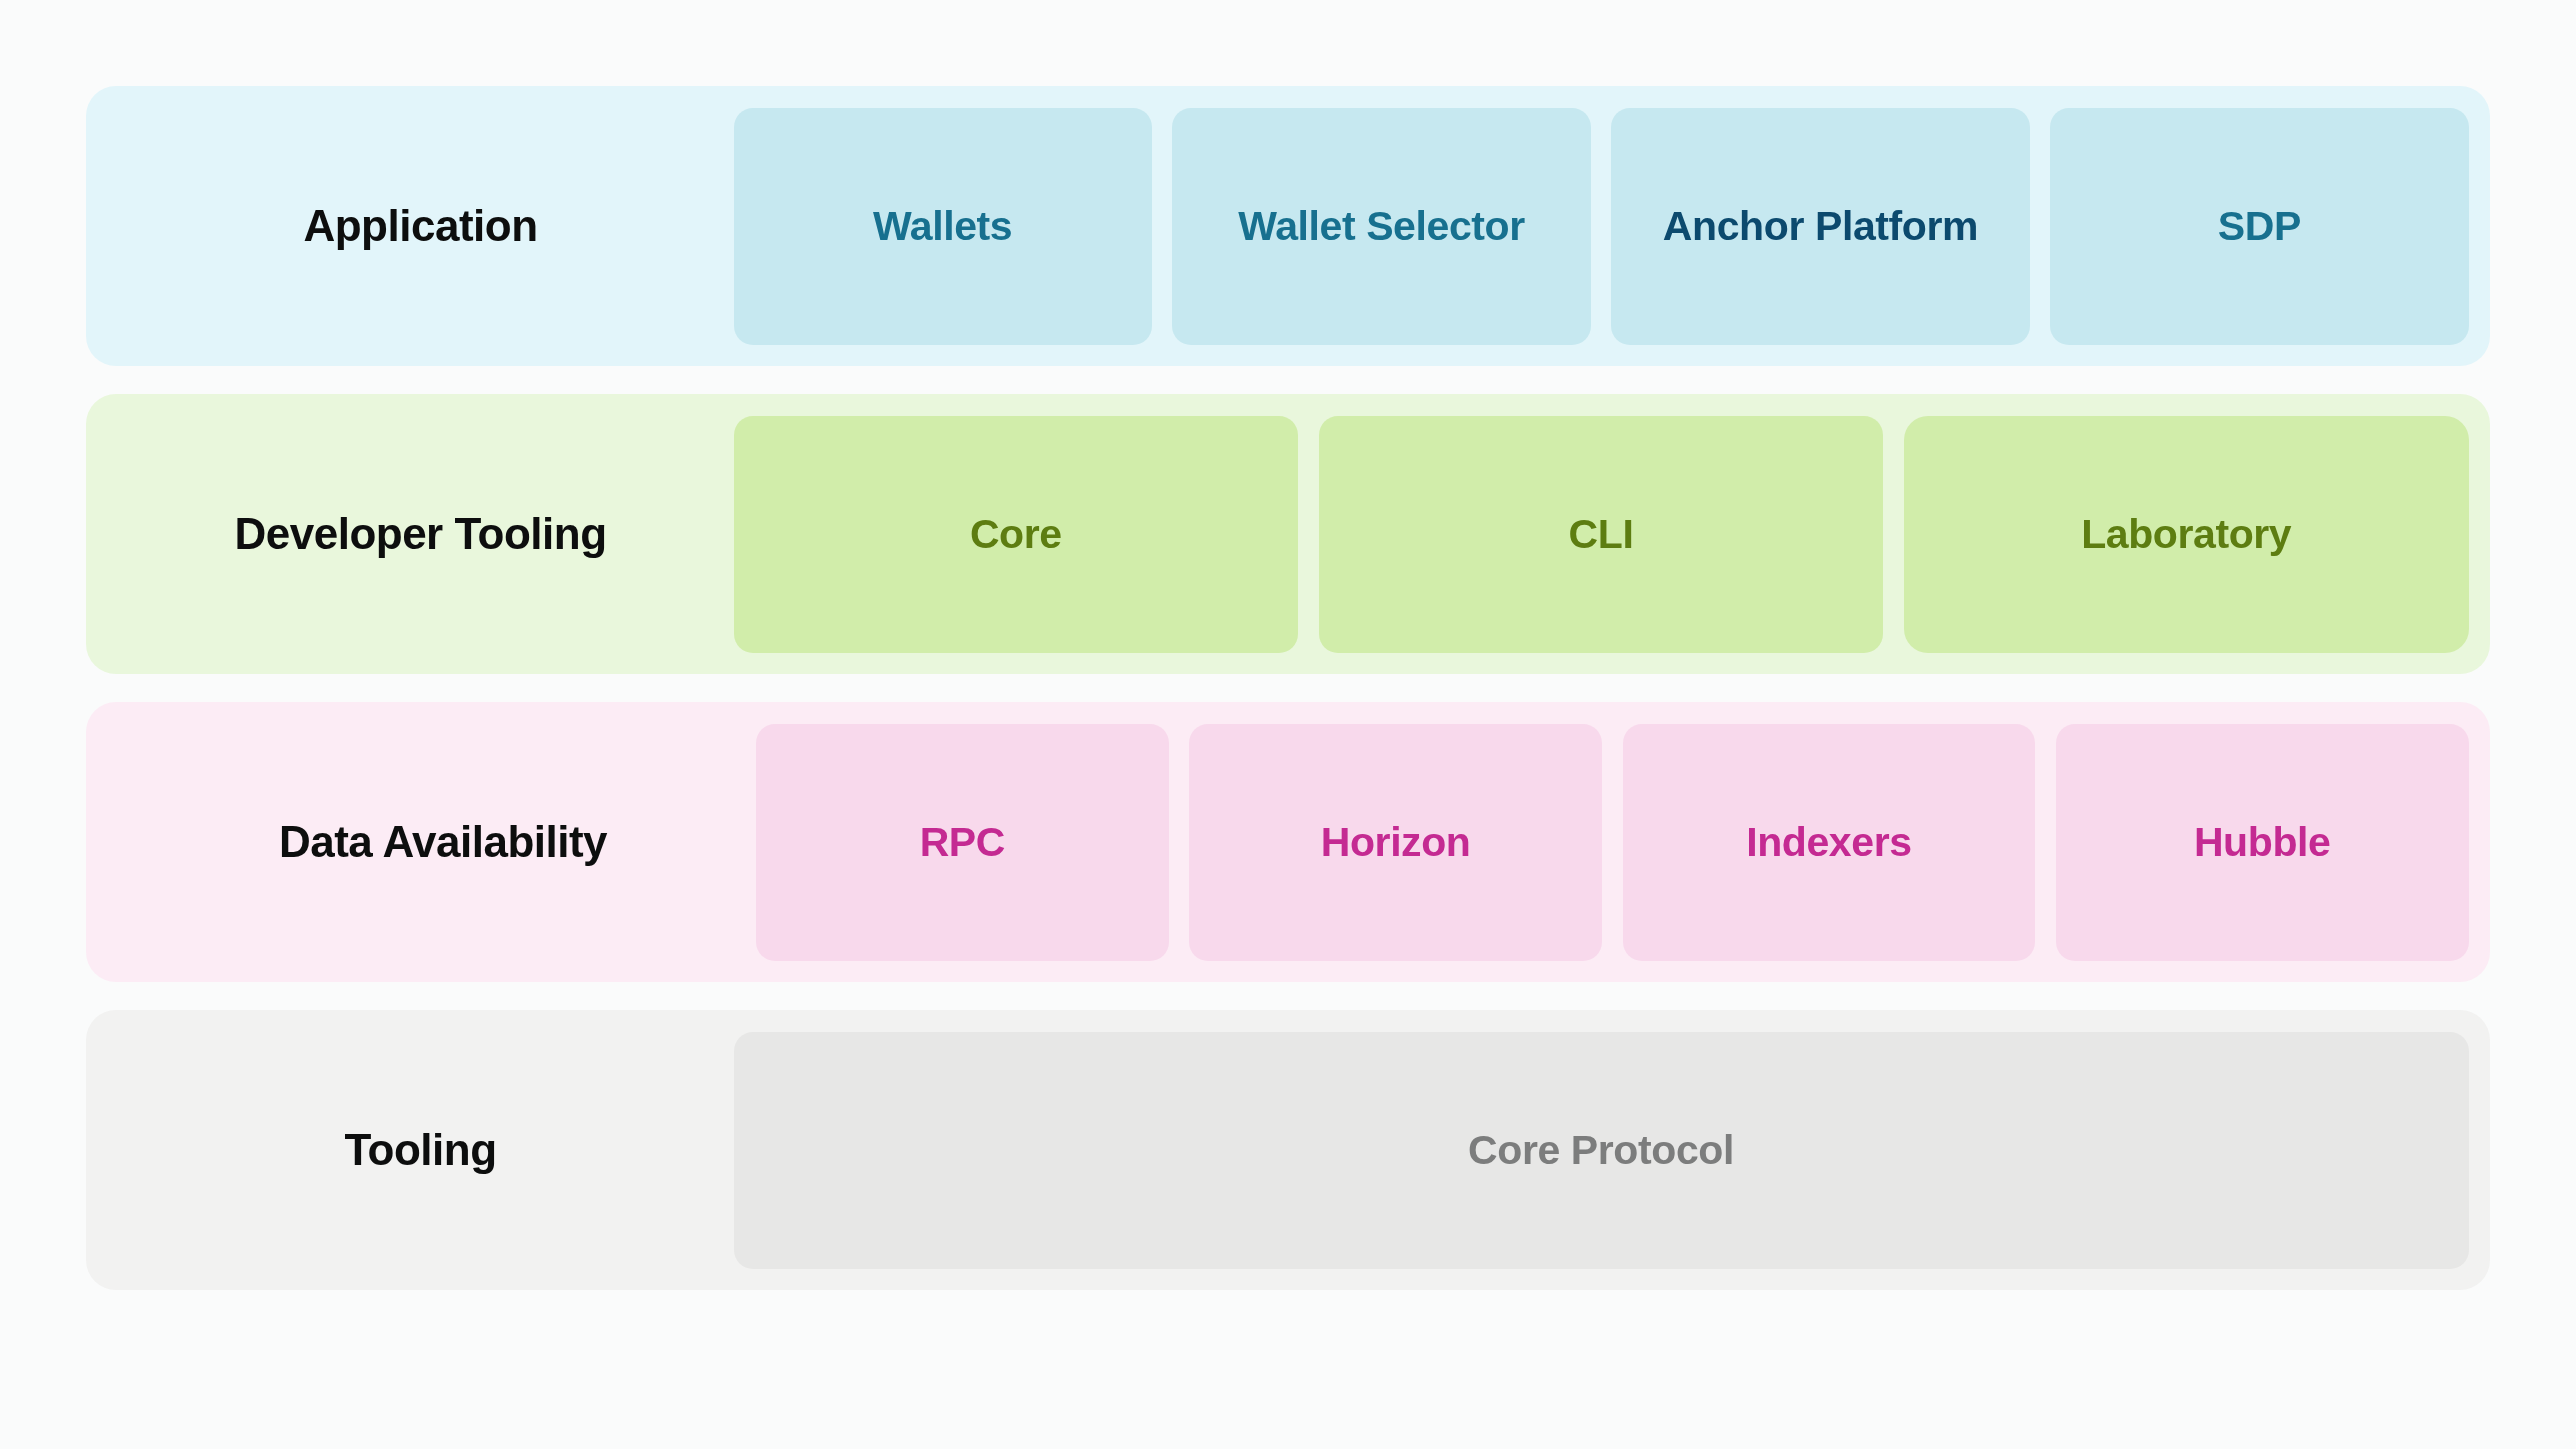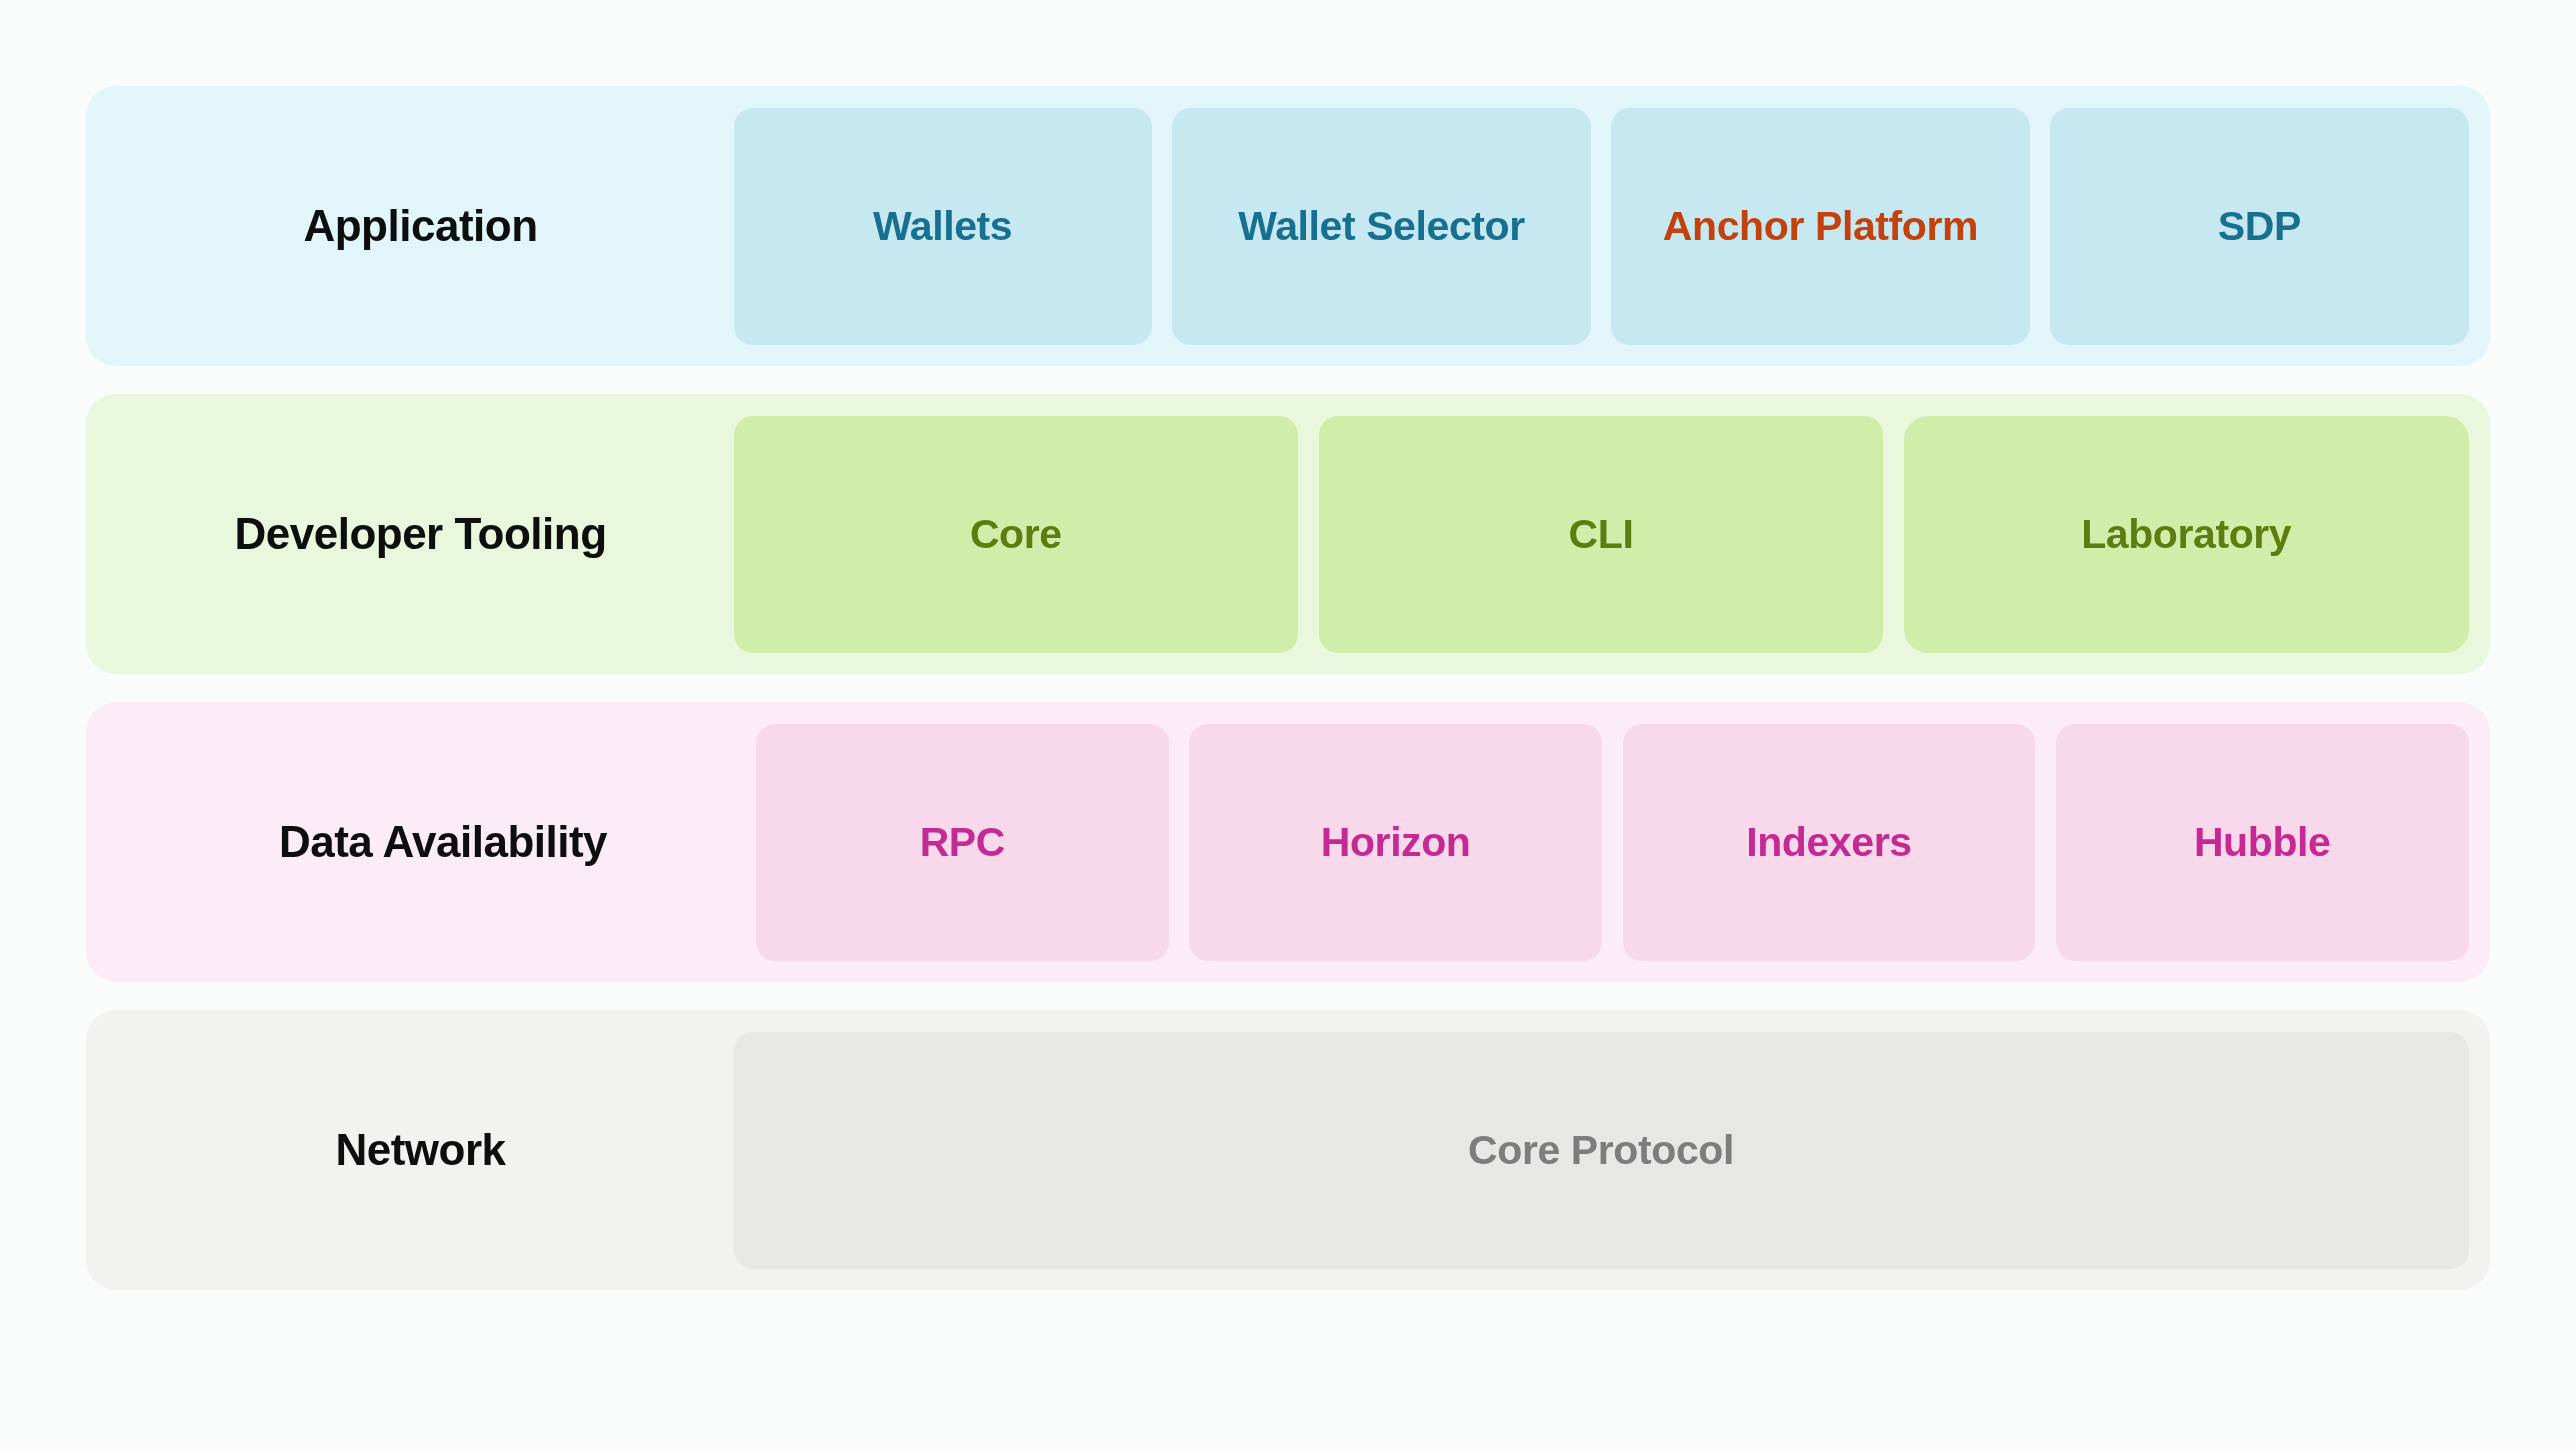--- a/index.html
+++ b/index.html
@@ -64,21 +64,21 @@
 <body style="background: rgb(250, 251, 251);">
 
 <div class="canvas">
   <div class="stack">
 
     <section class="layer-row" style="background: rgb(226, 245, 250);">
       <div class="row-label">Application</div>
       <div class="chips">
         <div class="chip" style="background: rgb(198, 232, 240); color: rgb(23, 112, 143);">Wallets</div>
         <div class="chip" style="background: rgb(198, 232, 240); color: rgb(23, 112, 143);">Wallet Selector</div>
-        <div class="chip" style="background: rgb(198, 232, 240); color: #c2410c;">Anchor Platform</div>
+        <div class="chip" style="background: rgb(198, 232, 240); color: #0c4a6e;">Anchor Platform</div>
         <div class="chip" style="background: rgb(198, 232, 240); color: rgb(23, 112, 143);">SDP</div>
       </div>
     </section>
 
     <section class="layer-row" style="background: rgb(233, 247, 220);">
       <div class="row-label">Developer Tooling</div>
       <div class="chips">
         <div class="chip" style="background: rgb(209, 237, 170); color: rgb(93, 125, 17);">Core</div>
         <div class="chip" style="background: rgb(209, 237, 170); color: rgb(93, 125, 17);">CLI</div>
         <div class="chip" style="background: rgb(209, 237, 170); color: rgb(93, 125, 17); border-radius: 24px;">Laboratory</div>
@@ -89,21 +89,21 @@
       <div class="row-label">Data Availability</div>
       <div class="chips">
         <div class="chip" style="background: rgb(248, 217, 236); color: rgb(196, 42, 146);">RPC</div>
         <div class="chip" style="background: rgb(248, 217, 236); color: rgb(196, 42, 146);">Horizon</div>
         <div class="chip" style="background: rgb(248, 217, 236); color: rgb(196, 42, 146);">Indexers</div>
         <div class="chip" style="background: rgb(248, 217, 236); color: rgb(196, 42, 146);">Hubble</div>
       </div>
     </section>
 
     <section class="layer-row" style="background: rgb(242, 242, 241);">
-      <div class="row-label">Network</div>
+      <div class="row-label">Tooling</div>
       <div class="chips">
         <div class="chip" style="background: rgb(231, 231, 230); color: rgb(124, 125, 125);">Core Protocol</div>
       </div>
     </section>
 
   </div>
 </div>
 
 
 </body></html>

